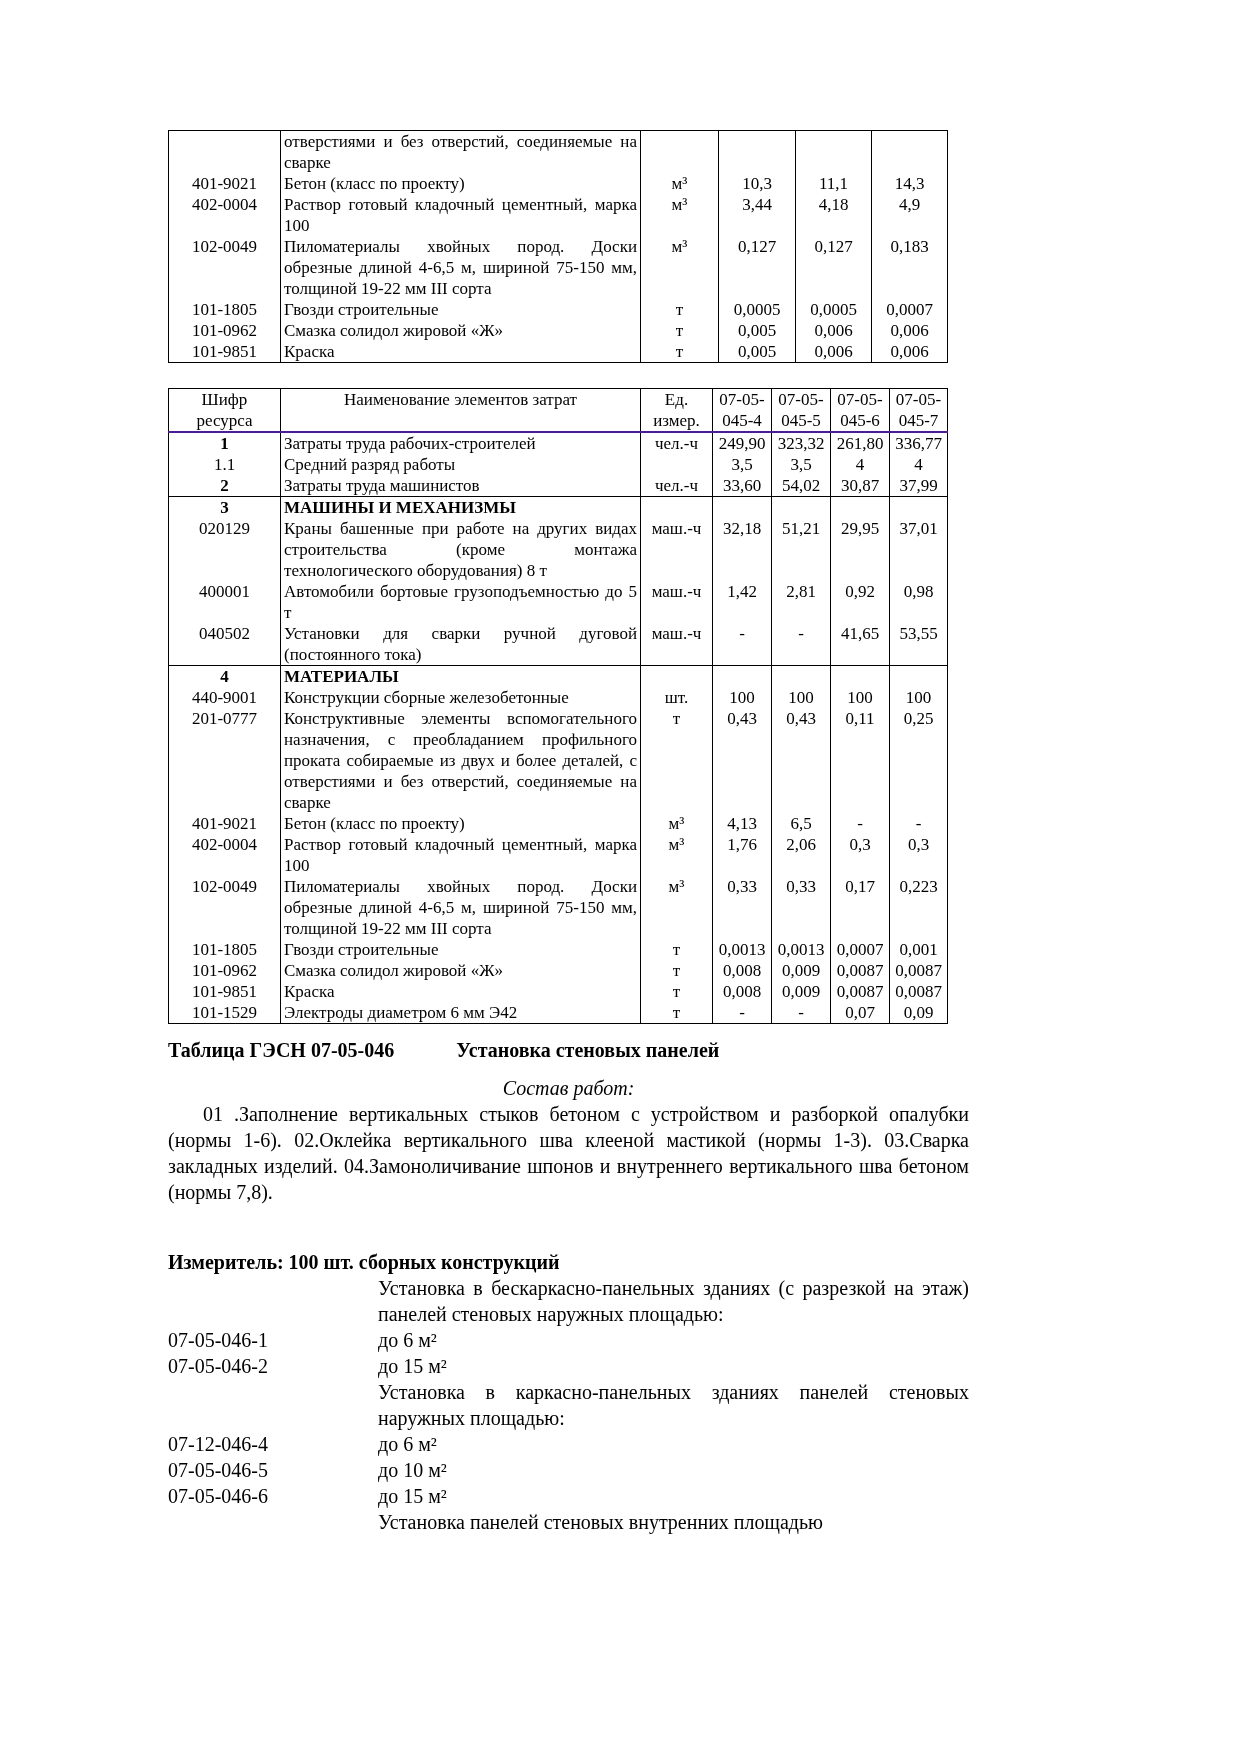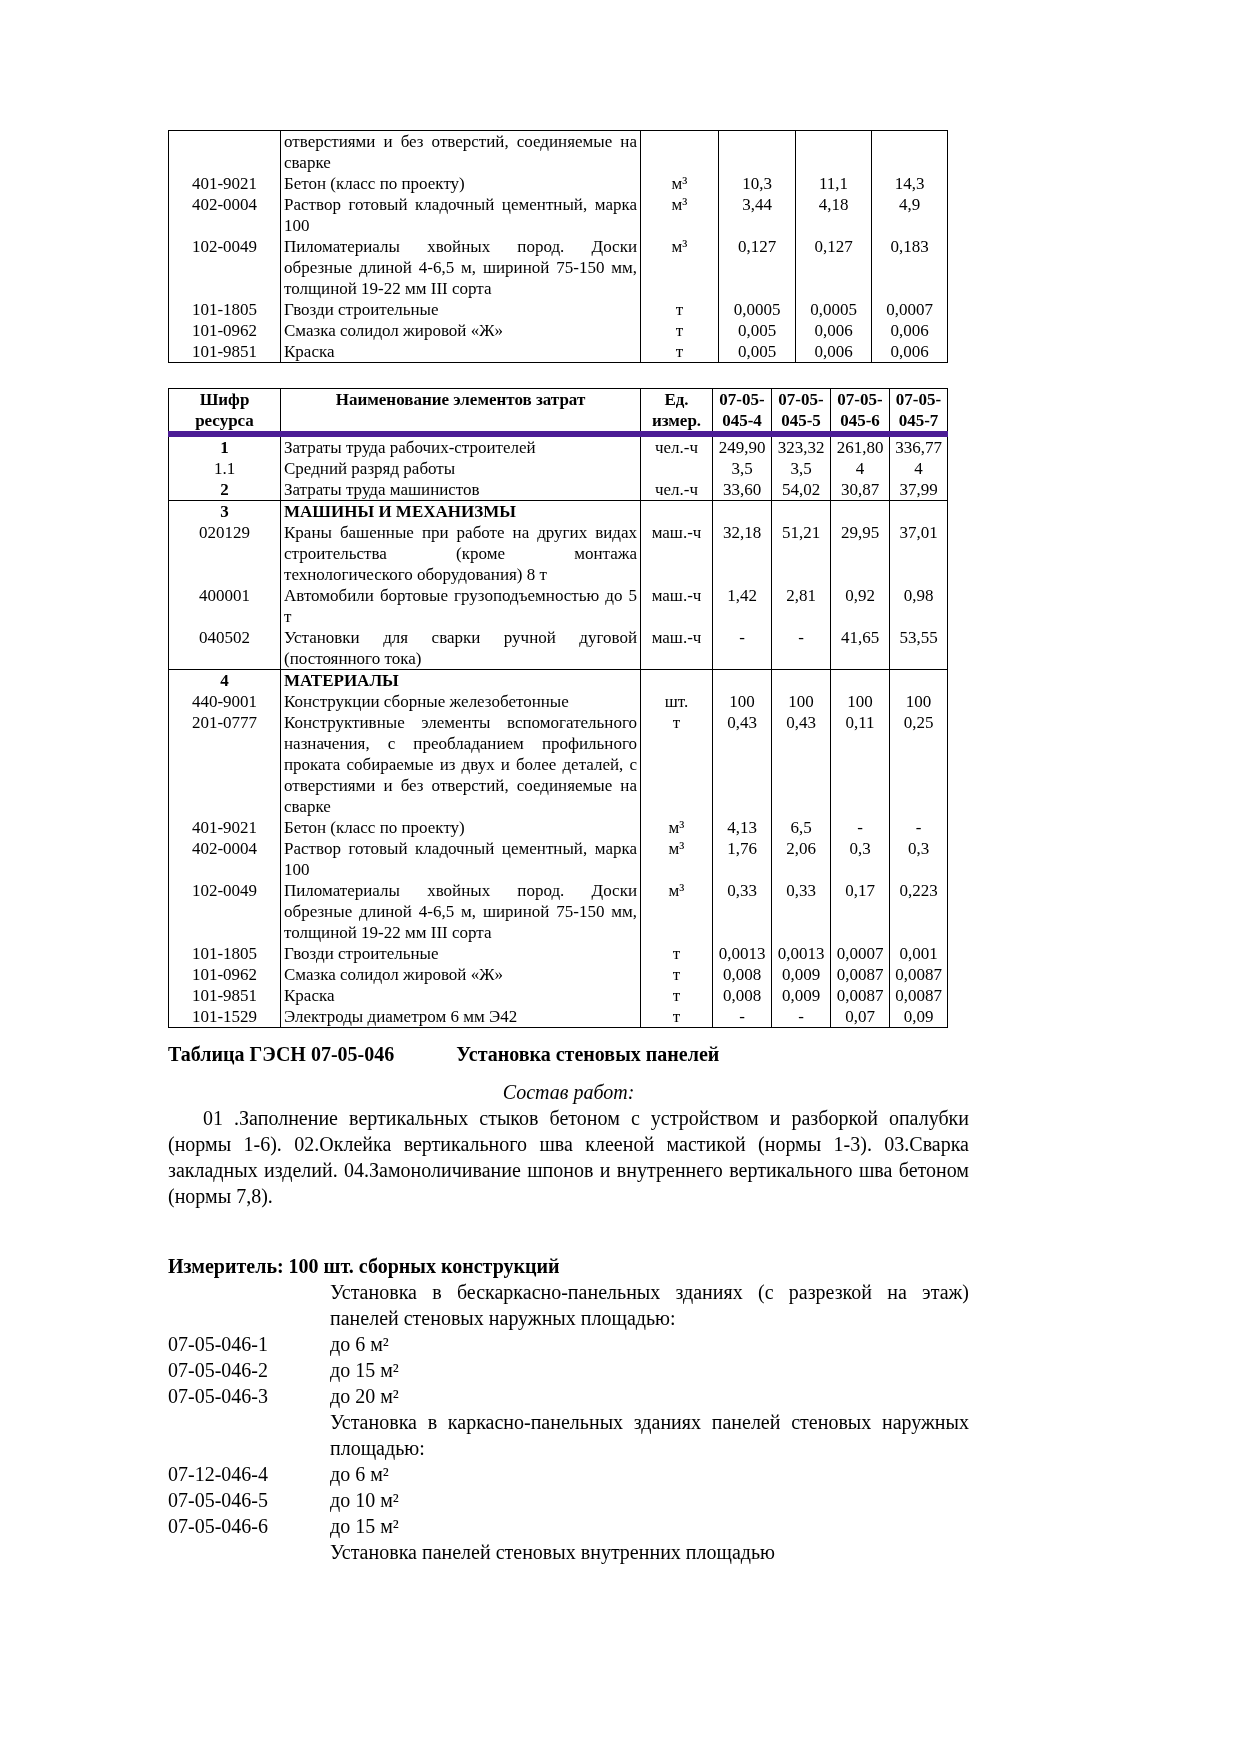--- a/index.html
+++ b/index.html
@@ -26,40 +26,40 @@
     line-height:21px;
   }
   .gesn-table td, .gesn-table th {
     border-left:1px solid #000;
     border-right:1px solid #000;
     padding:0 3px;
     vertical-align:top;
     overflow:hidden;
   }
   .gesn-table th {
-    border-bottom:6px solid #4c1d95;
+    border-bottom:2px solid #4c1d95;
     text-align:center;
-    font-weight:bold;
+    font-weight:normal;
     white-space:pre-line;
   }
   .code-cell  { text-align:center; }
   .name-cell  { text-align:justify; }
   .unit-cell, .value-cell { text-align:center; }
   .section-row td { border-top:1px solid #000; }
   .bold { font-weight:bold; }
   .table2 { margin-top:25px; }
 
   
   .body-text { font-size:20px; line-height:26px; }
   .table-title { margin-top:13px; font-weight:bold; }
   .title-name { margin-left:62px; }
   .sostav-heading { margin-top:12px; text-align:center; font-style:italic; }
   .sostav-para { text-align:justify; text-indent:35px; }
   .izmeritel { font-weight:bold;margin-top:44px; }
-  .norm-row { display:flex; }
+  .norm-row { display:flex;gap:48px; }
   .norm-code { flex:0 0 162px; width:162px; }
   .norm-text { flex:1; text-align:justify; }
 </style>
 </head>
 <body>
 
 <div class="page">
 
   <table class="gesn-table table1">
     <colgroup>
@@ -333,24 +333,20 @@
         </div>
         <div class="norm-row">
           <div class="norm-code">07-05-046-1</div>
           <div class="norm-text">до 6 м²</div>
         </div>
         <div class="norm-row">
           <div class="norm-code">07-05-046-2</div>
           <div class="norm-text">до 15 м²</div>
         </div>
         <div class="norm-row">
-          <div class="norm-code">07-05-046-3</div>
-          <div class="norm-text">до 20 м²</div>
-        </div>
-        <div class="norm-row">
           <div class="norm-code"></div>
           <div class="norm-text">Установка в каркасно-панельных зданиях панелей стеновых наружных площадью:</div>
         </div>
         <div class="norm-row">
           <div class="norm-code">07-12-046-4</div>
           <div class="norm-text">до 6 м²</div>
         </div>
         <div class="norm-row">
           <div class="norm-code">07-05-046-5</div>
           <div class="norm-text">до 10 м²</div>

